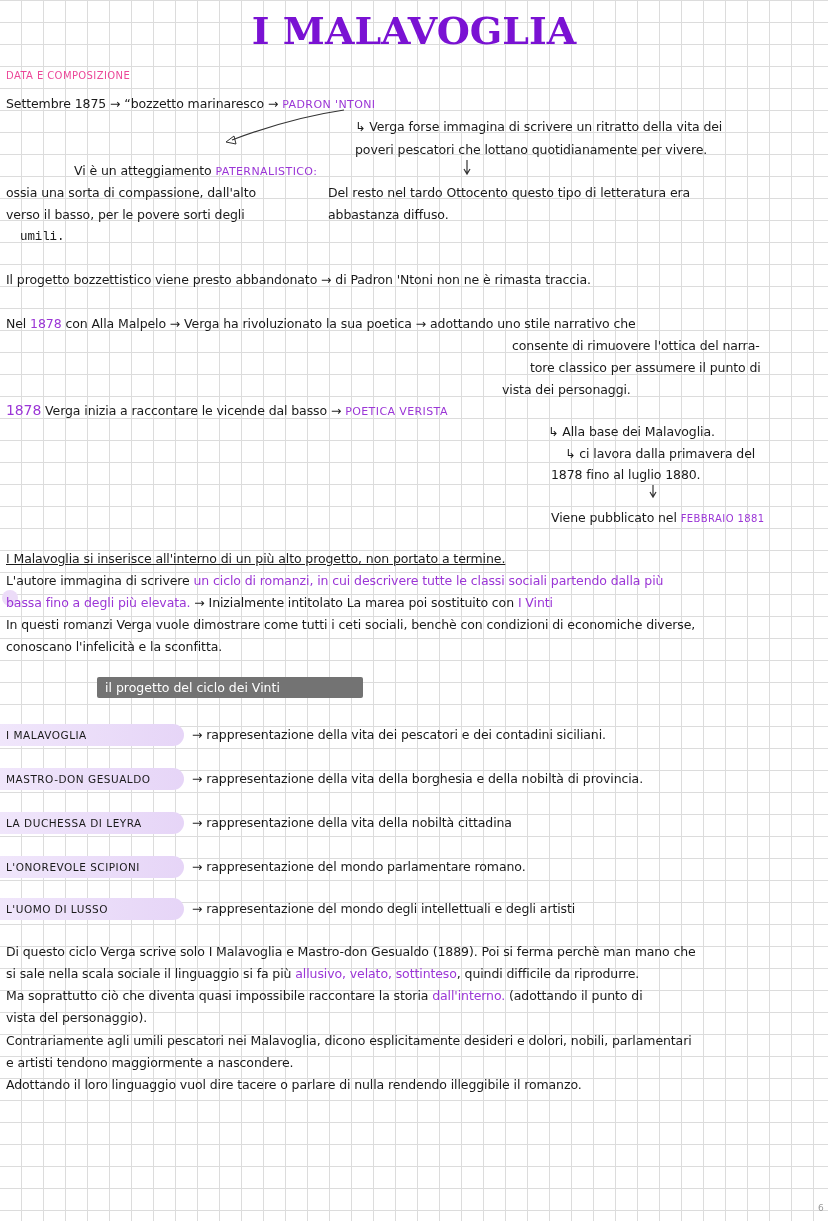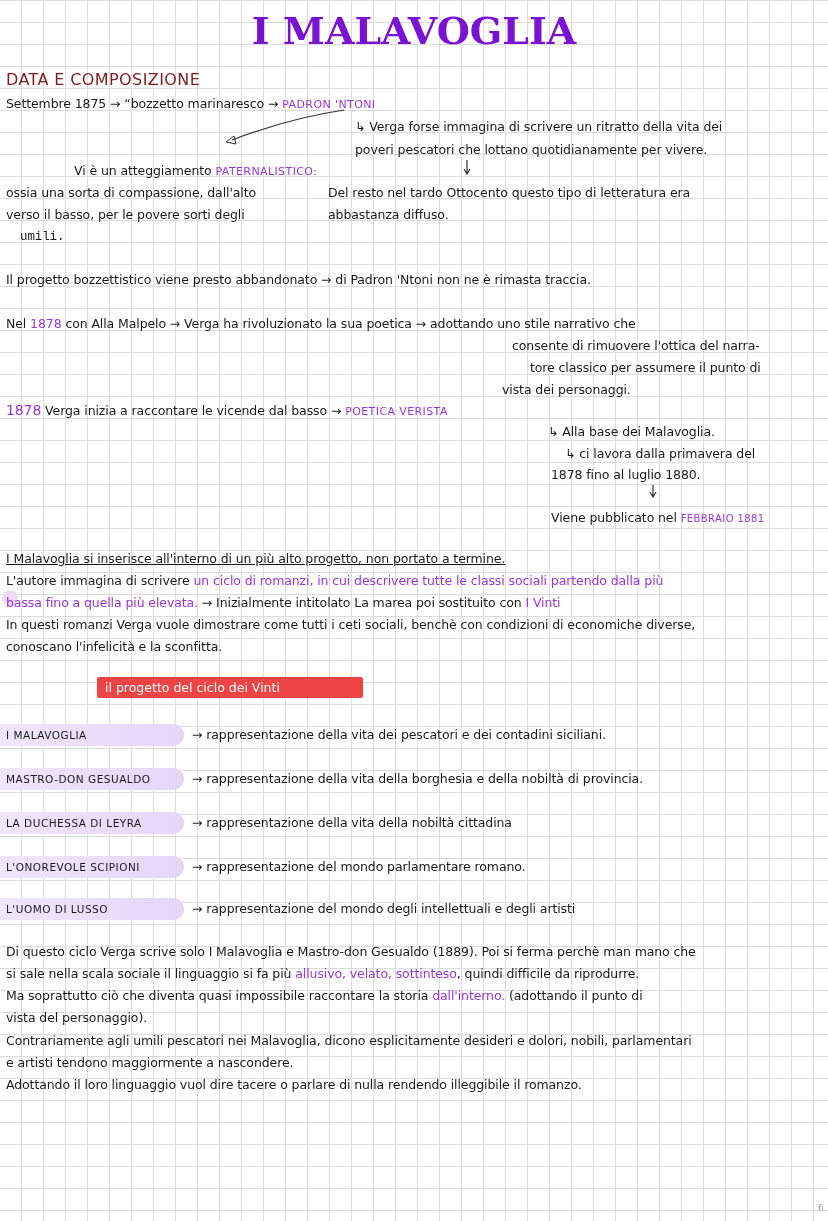--- a/index.html
+++ b/index.html
@@ -15,24 +15,24 @@
       color: #1a1a1a;
     }
     .t { position: absolute; white-space: nowrap; font-size: 12.5px; line-height: 16px; letter-spacing: -0.1px; }
     .p { color: #9b36d6; }
     .cap { font-size: 11px; letter-spacing: 0.4px; text-transform: uppercase; }
     #title {
       position: absolute; left: 0; width: 828px; top: 8px; text-align: center;
       font-family: "DejaVu Serif", serif; font-weight: bold; font-size: 38px;
       color: #7a12d3; letter-spacing: 0px; line-height: 46px;
     }
-    #section-heading { position: absolute; left: 6px; top: 70px; color: #7f1d1d; font-size: 16px; letter-spacing: 0.4px; text-transform: uppercase; text-align: right; }
+    #section-heading { position: absolute; left: 6px; top: 70px; color: #ec4899; font-size: 10px; letter-spacing: 0.4px; text-transform: uppercase; text-align: right; }
     .box-head {
       position: absolute; left: 97px; top: 677px; width: 266px; height: 21px;
-      background: #ef4444; color: #ffffff; font-size: 12.5px; line-height: 21px;
+      background: #737373; color: #ffffff; font-size: 12.5px; line-height: 21px;
       padding-left: 8px; box-sizing: border-box; border-radius: 2px;
     }
     .pill {
       position: absolute; left: 0; width: 184px; height: 22px;
       background: linear-gradient(to right, #f0e6fb 0%, #e6d5f7 100%);
       border-radius: 0 11px 11px 0;
     }
     .pill-label { position: absolute; left: 6px; font-size: 10.5px; letter-spacing: 0.5px; text-transform: uppercase; line-height: 22px; }
     .arrow-svg { position: absolute; overflow: visible; }
     .hl-dot { position: absolute; left: 2px; top: 590px; width: 16px; height: 16px; border-radius: 50%; background: #ecdcf8; }
@@ -94,21 +94,21 @@
   <span class="p cap" style="font-size:10px;">FEBBRAIO 1881</span>
 </div>
 
 <div class="hl-dot"></div>
 <div class="t" style="left:6px;top:551px;text-decoration:underline;">I Malavoglia si inserisce all'interno di un più alto progetto, non portato a termine.</div>
 <div class="t" style="left:6px;top:573px;">
   <span>L'autore immagina di scrivere</span>
   <span class="p">un ciclo di romanzi, in cui descrivere tutte le classi sociali partendo dalla più</span>
 </div>
 <div class="t" style="left:6px;top:595px;">
-  <span class="p">bassa fino a quella più elevata.</span>
+  <span class="p">bassa fino a degli più elevata.</span>
   <span>→ Inizialmente intitolato La marea poi sostituito con</span>
   <span class="p">I Vinti</span>
 </div>
 <div class="t" style="left:6px;top:617px;">In questi romanzi Verga vuole dimostrare come tutti i ceti sociali, benchè con condizioni di economiche diverse,</div>
 <div class="t" style="left:6px;top:639px;">conoscano l'infelicità e la sconfitta.</div>
 
 <div class="box-head">il progetto del ciclo dei Vinti</div>
 
 <div>
   <div class="pill" style="top:724px;">

